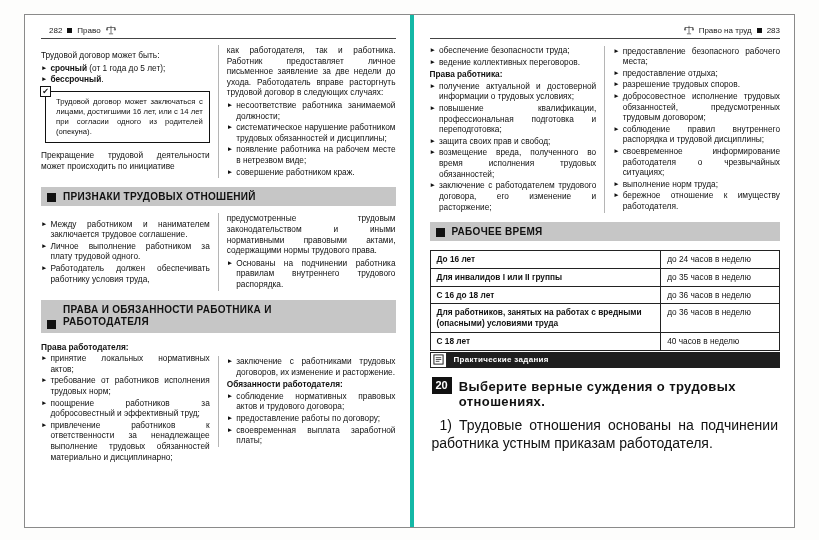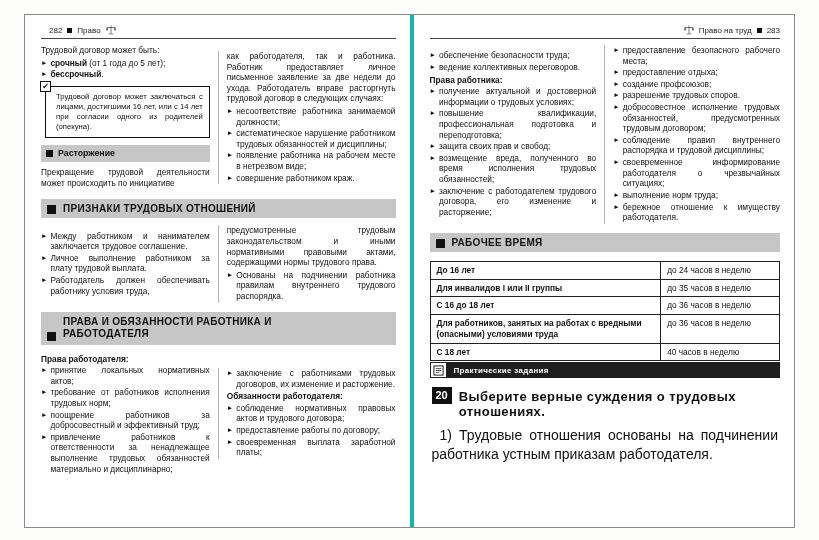--- a/index.html
+++ b/index.html
@@ -100,24 +100,20 @@
           <div class="para">Трудовой договор может быть:</div>
           <div class="li">
             <span class="blt">►</span>
             <span class="li-tx"><b>срочный</b> (от 1 года до 5 лет);</span>
           </div>
           <div class="li">
             <span class="blt">►</span>
             <span class="li-tx"><b>бессрочный</b>.</span>
           </div>
           <div class="note"><span class="note-ic">✔</span>Трудовой договор может заключаться с лицами, достигшими 16 лет, или с 14 лет при согласии одного из родителей (опекуна).</div>
-          <div class="mini-h">
-            <span class="bsq s7"></span>
-            <span>Расторжение</span>
-          </div>
           <div class="para">Прекращение трудовой деятельности может происходить по инициативе</div>
         </div>
       <div class="col c2">
           <div class="para">как работодателя, так и работника. Работник предоставляет личное письменное заявление за две недели до ухода. Работодатель вправе расторгнуть трудовой договор в следующих случаях:</div>
           <div class="li">
             <span class="blt">►</span>
             <span class="li-tx">несоответствие работника занимаемой должности;</span>
           </div>
           <div class="li">
             <span class="blt">►</span>
@@ -140,21 +136,21 @@
     </div>
 
     <div class="cols">
       <div class="col">
           <div class="li">
             <span class="blt">►</span>
             <span class="li-tx">Между работником и нанимателем заключается трудовое соглашение.</span>
           </div>
           <div class="li">
             <span class="blt">►</span>
-            <span class="li-tx">Личное выполнение работником за плату трудовой выплата.</span>
+            <span class="li-tx">Личное выполнение работником за плату трудовой одного.</span>
           </div>
           <div class="li">
             <span class="blt">►</span>
             <span class="li-tx">Работодатель должен обеспечивать работнику условия труда,</span>
           </div>
         </div>
       <div class="col c2">
           <div class="para">предусмотренные трудовым законодательством и иными нормативными правовыми актами, содержащими нормы трудового права.</div>
           <div class="li">
             <span class="blt">►</span>
@@ -254,24 +250,20 @@
           </div>
         </div>
       <div class="col c2">
           <div class="li">
             <span class="blt">►</span>
             <span class="li-tx">предоставление безопасного рабочего места;</span>
           </div>
           <div class="li">
             <span class="blt">►</span>
             <span class="li-tx">предоставление отдыха;</span>
-          </div>
-          <div class="li">
-            <span class="blt">►</span>
-            <span class="li-tx">создание профсоюзов;</span>
           </div>
           <div class="li">
             <span class="blt">►</span>
             <span class="li-tx">разрешение трудовых споров.</span>
           </div>
           <div class="li">
             <span class="blt">►</span>
             <span class="li-tx">добросовестное исполнение трудовых обязанностей, предусмотренных трудовым договором;</span>
           </div>
           <div class="li">

